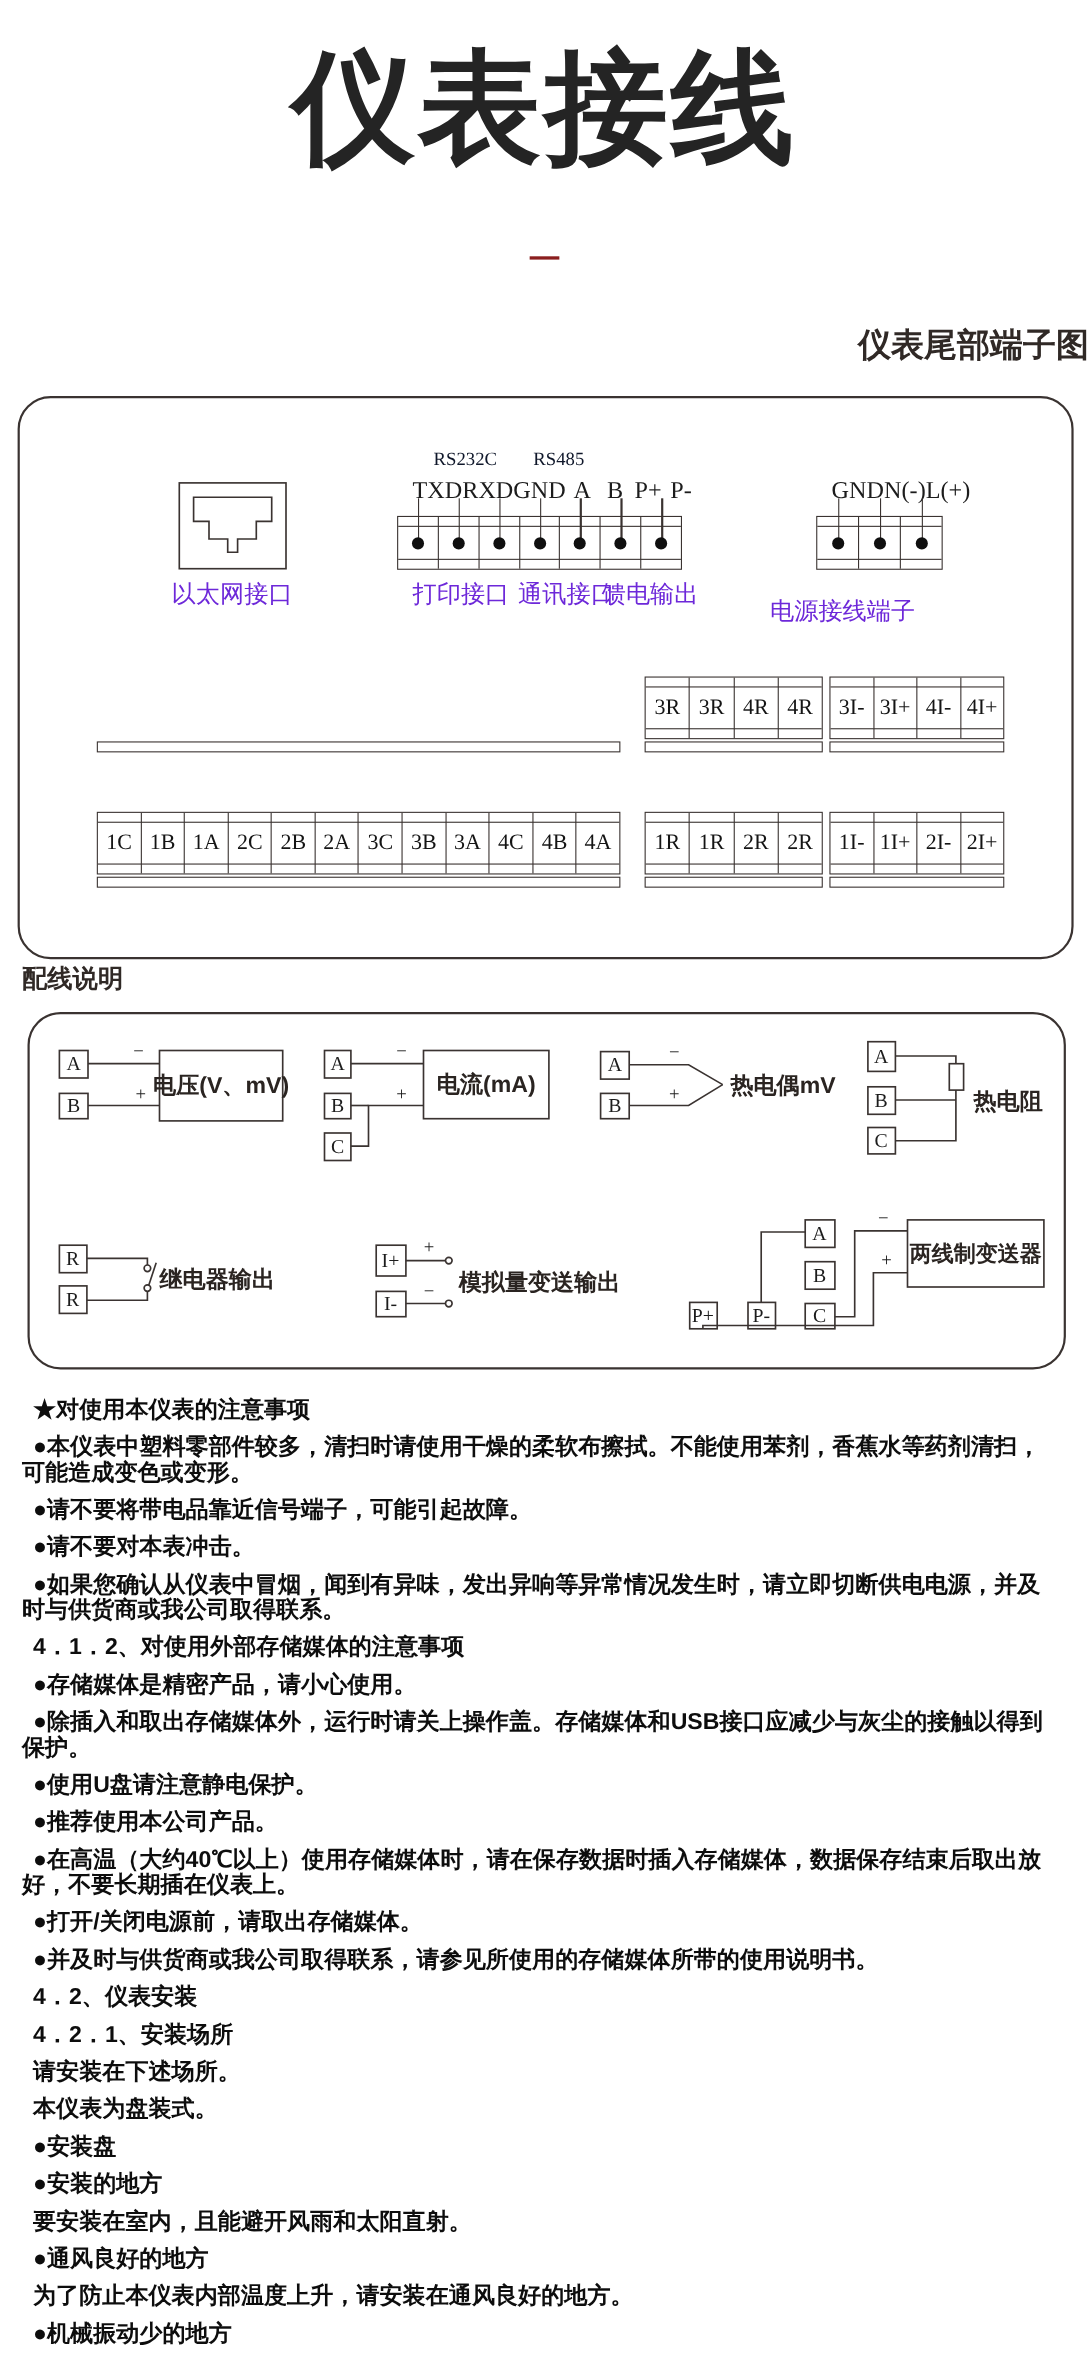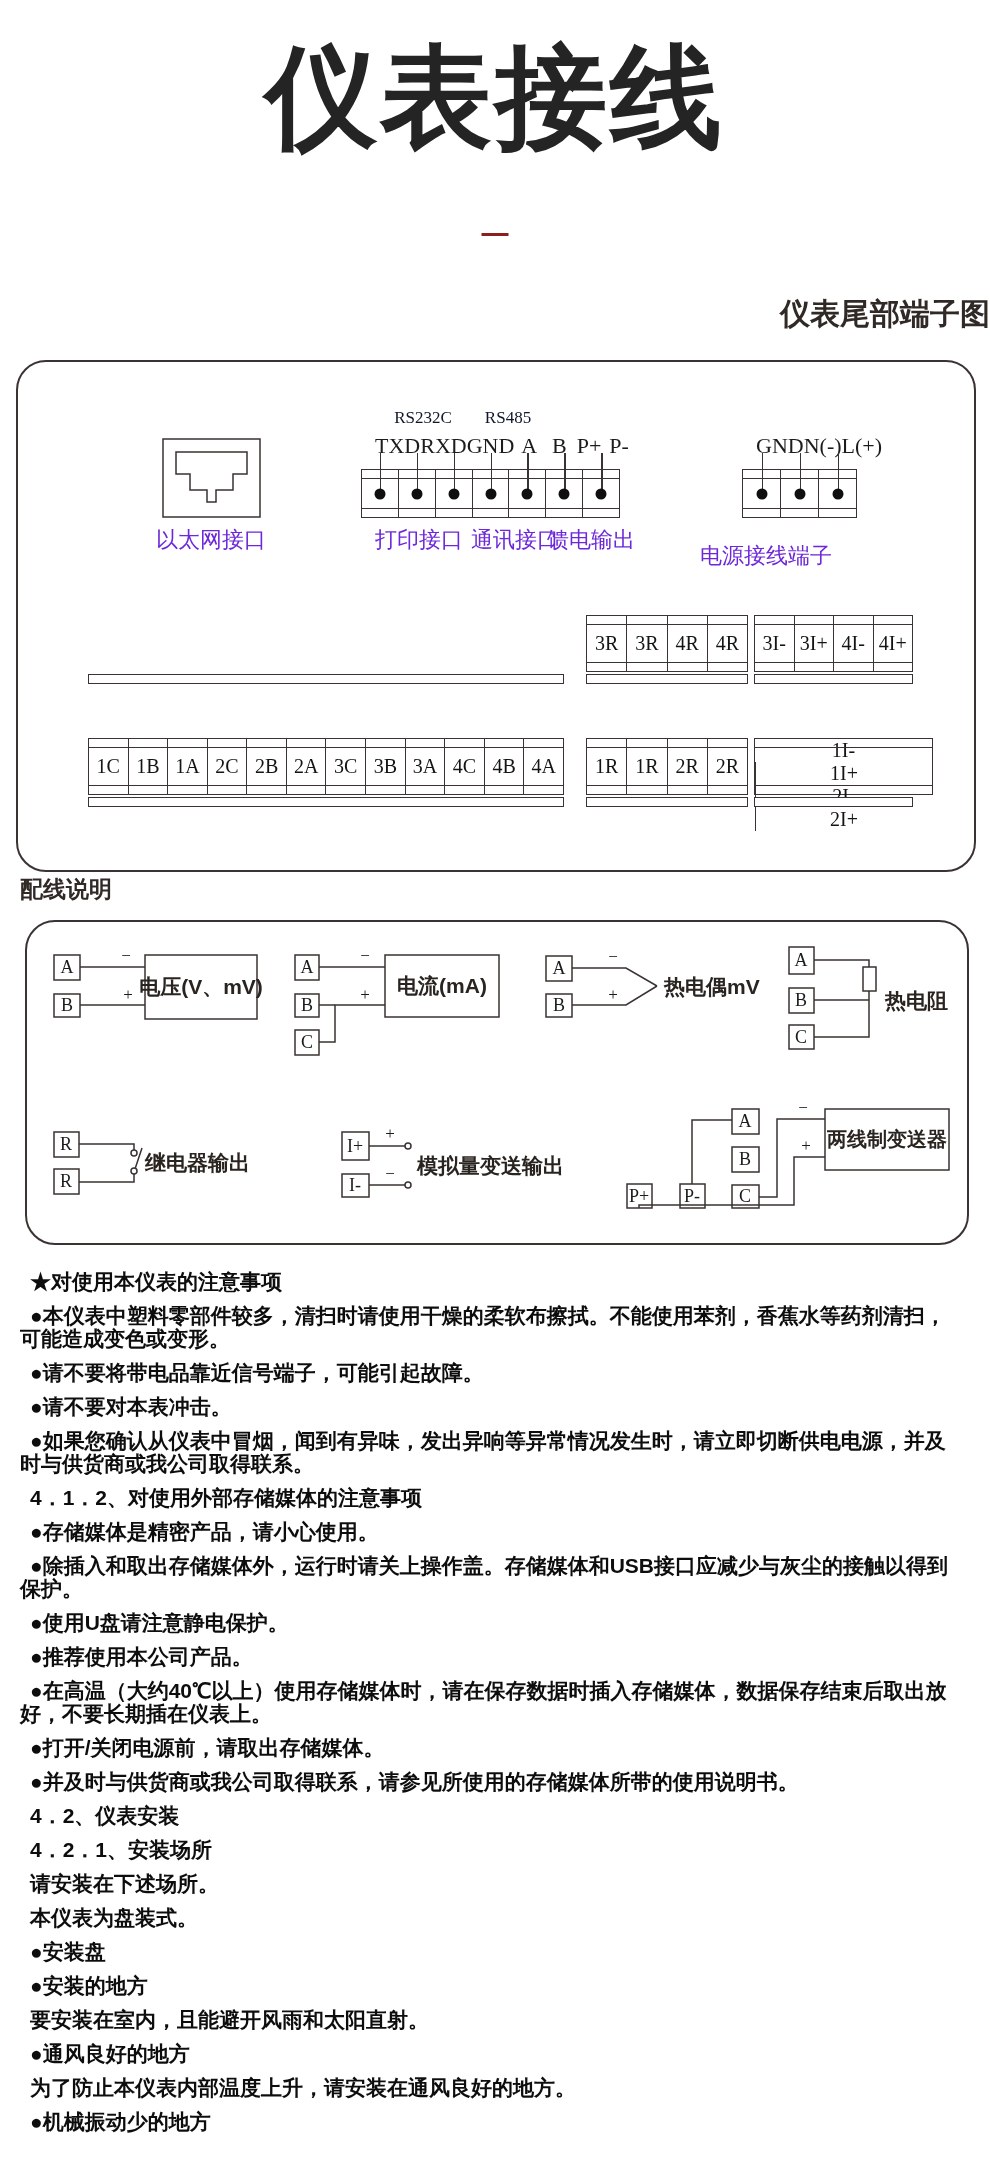--- a/index.html
+++ b/index.html
@@ -162,21 +162,21 @@
   <div class="strip" style="left:568px;top:376px;width:162px;">
     <span class="cell">1R</span>
       <span class="cell">1R</span>
       <span class="cell">2R</span>
       <span class="cell">2R</span>
     <div class="hline" style="top:8px;"></div>
     <div class="hline" style="bottom:8px;"></div>
   </div>
   <div class="strip-bar" style="left:568px;top:435px;width:162px;"></div>
 
-  <div class="strip" style="left:736px;top:376px;width:179px;flex-direction:column;">
+  <div class="strip" style="left:736px;top:376px;width:159px;">
     <span class="cell">1I-</span>
       <span class="cell">1I+</span>
       <span class="cell">2I-</span>
       <span class="cell">2I+</span>
     <div class="hline" style="top:8px;"></div>
     <div class="hline" style="bottom:8px;"></div>
   </div>
   <div class="strip-bar" style="left:736px;top:435px;width:159px;"></div>
 </div>
 

